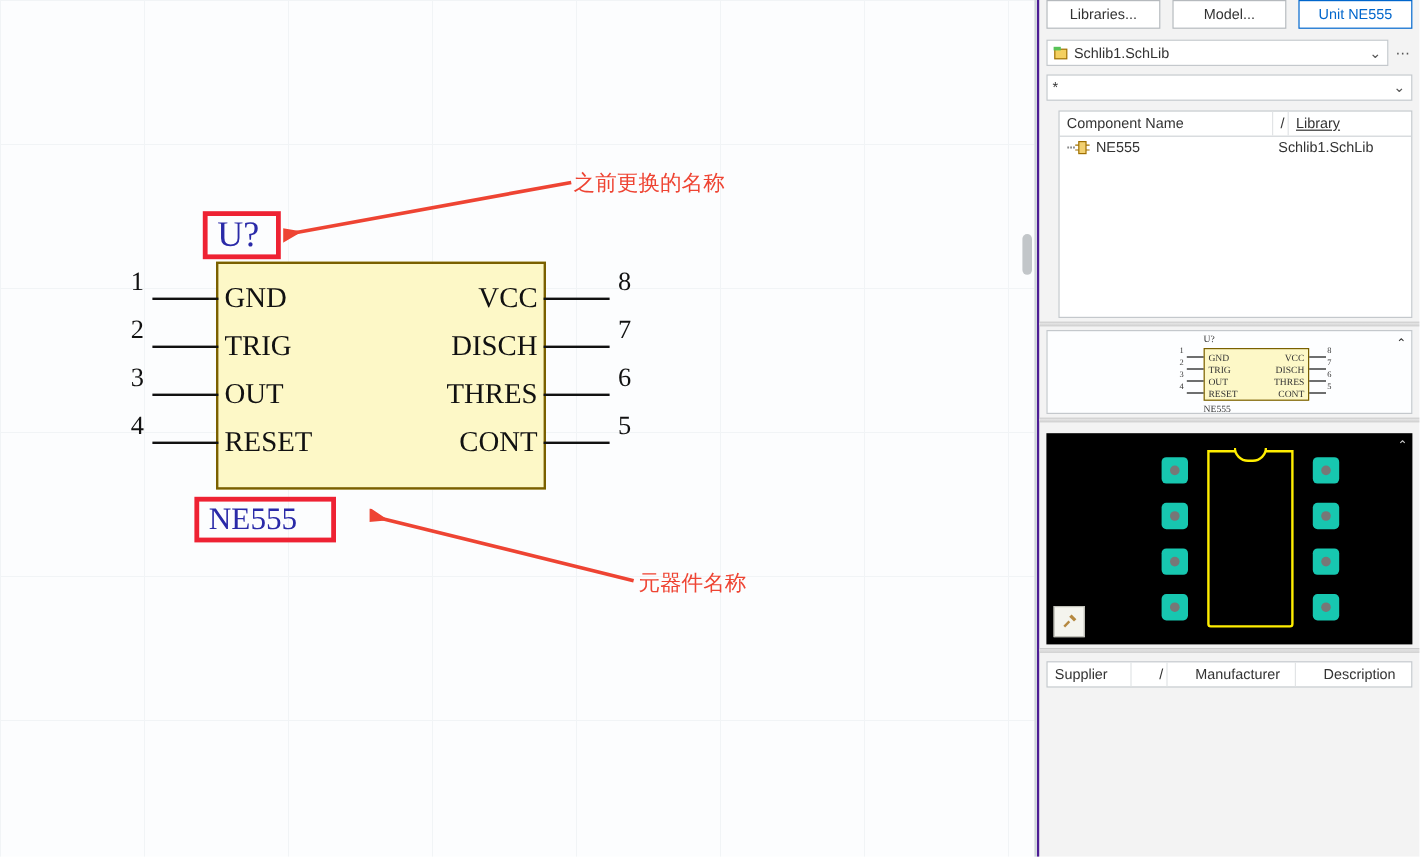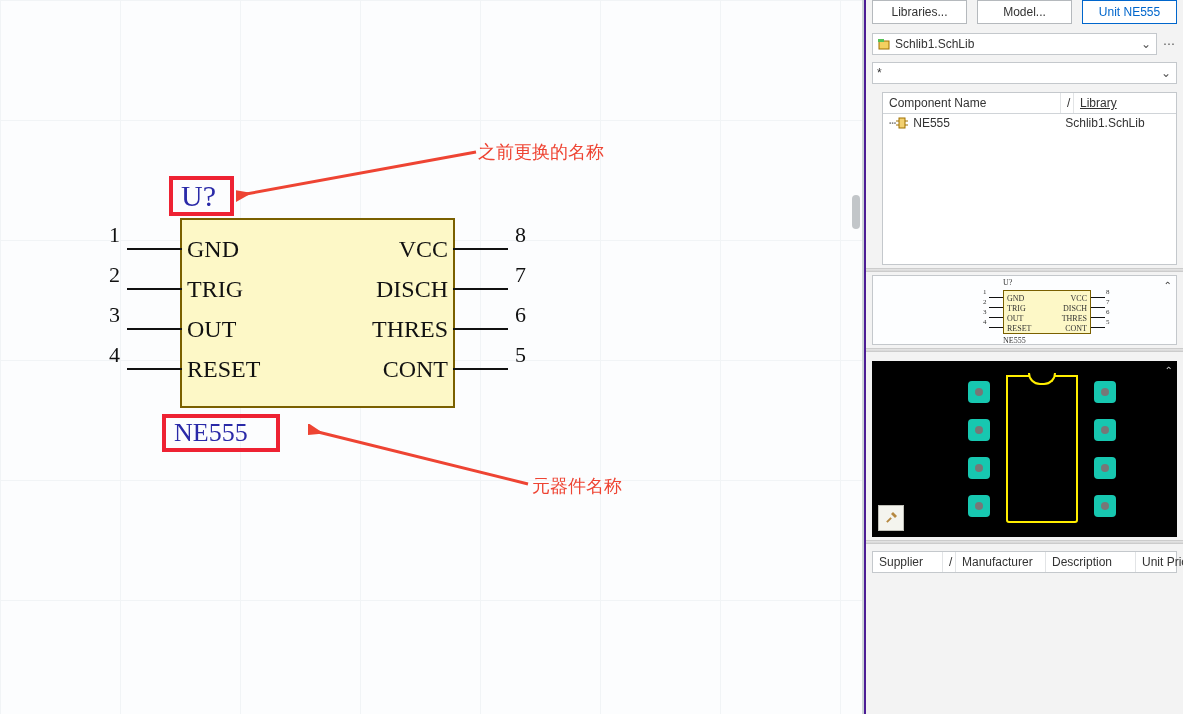--- a/index.html
+++ b/index.html
@@ -72,21 +72,21 @@
   .modelhdr .col { padding:3px 6px; border-right:1px solid #e2e4e6;}
   .modelbody { background:#fff; margin:0 6px; border:1px solid #c4c8cc; border-top:none; height:36px;}
   
   .fp { margin:6px 6px 0 6px; background:#000; position:relative; height:176px; }
   .fp .body { position:absolute; left:134px; top:14px; width:72px; height:148px; border:2px solid #ffee00; border-radius:0 0 3px 3px;}
   .fp .notch { position:absolute; left:156px; top:12px; width:28px; height:12px; border:2px solid #ffee00; border-top:none; border-radius:0 0 14px 14px; background:#000;}
   .pad { position:absolute; width:22px; height:22px; background:#17c7b0; border-radius:4px;}
   .pad .hole { position:absolute; left:7px; top:7px; width:8px; height:8px; background:#777; border-radius:50%;}
   .fp .tool { position:absolute; left:6px; bottom:6px; width:26px; height:26px; background:#f4f4ee; border:1px solid #c0c0b8; display:flex; align-items:center; justify-content:center;}
   
-  .suphdr { display:flex; background:#fff; margin:4px 6px 0 6px; border:1px solid #c4c8cc;}
+  .suphdr { display:flex; background:#fff; margin:4px 6px 0 6px; border:1px solid #c4c8cc;gap:17px;}
   .suphdr .col { padding:3px 6px; border-right:1px solid #e2e4e6; white-space:nowrap;}
   .suphdr .col:last-child{border:none;}
   svg { display:block;}
 </style>
 </head>
 <body>
 
 <div class="workspace">
 
   <div class="canvas">

